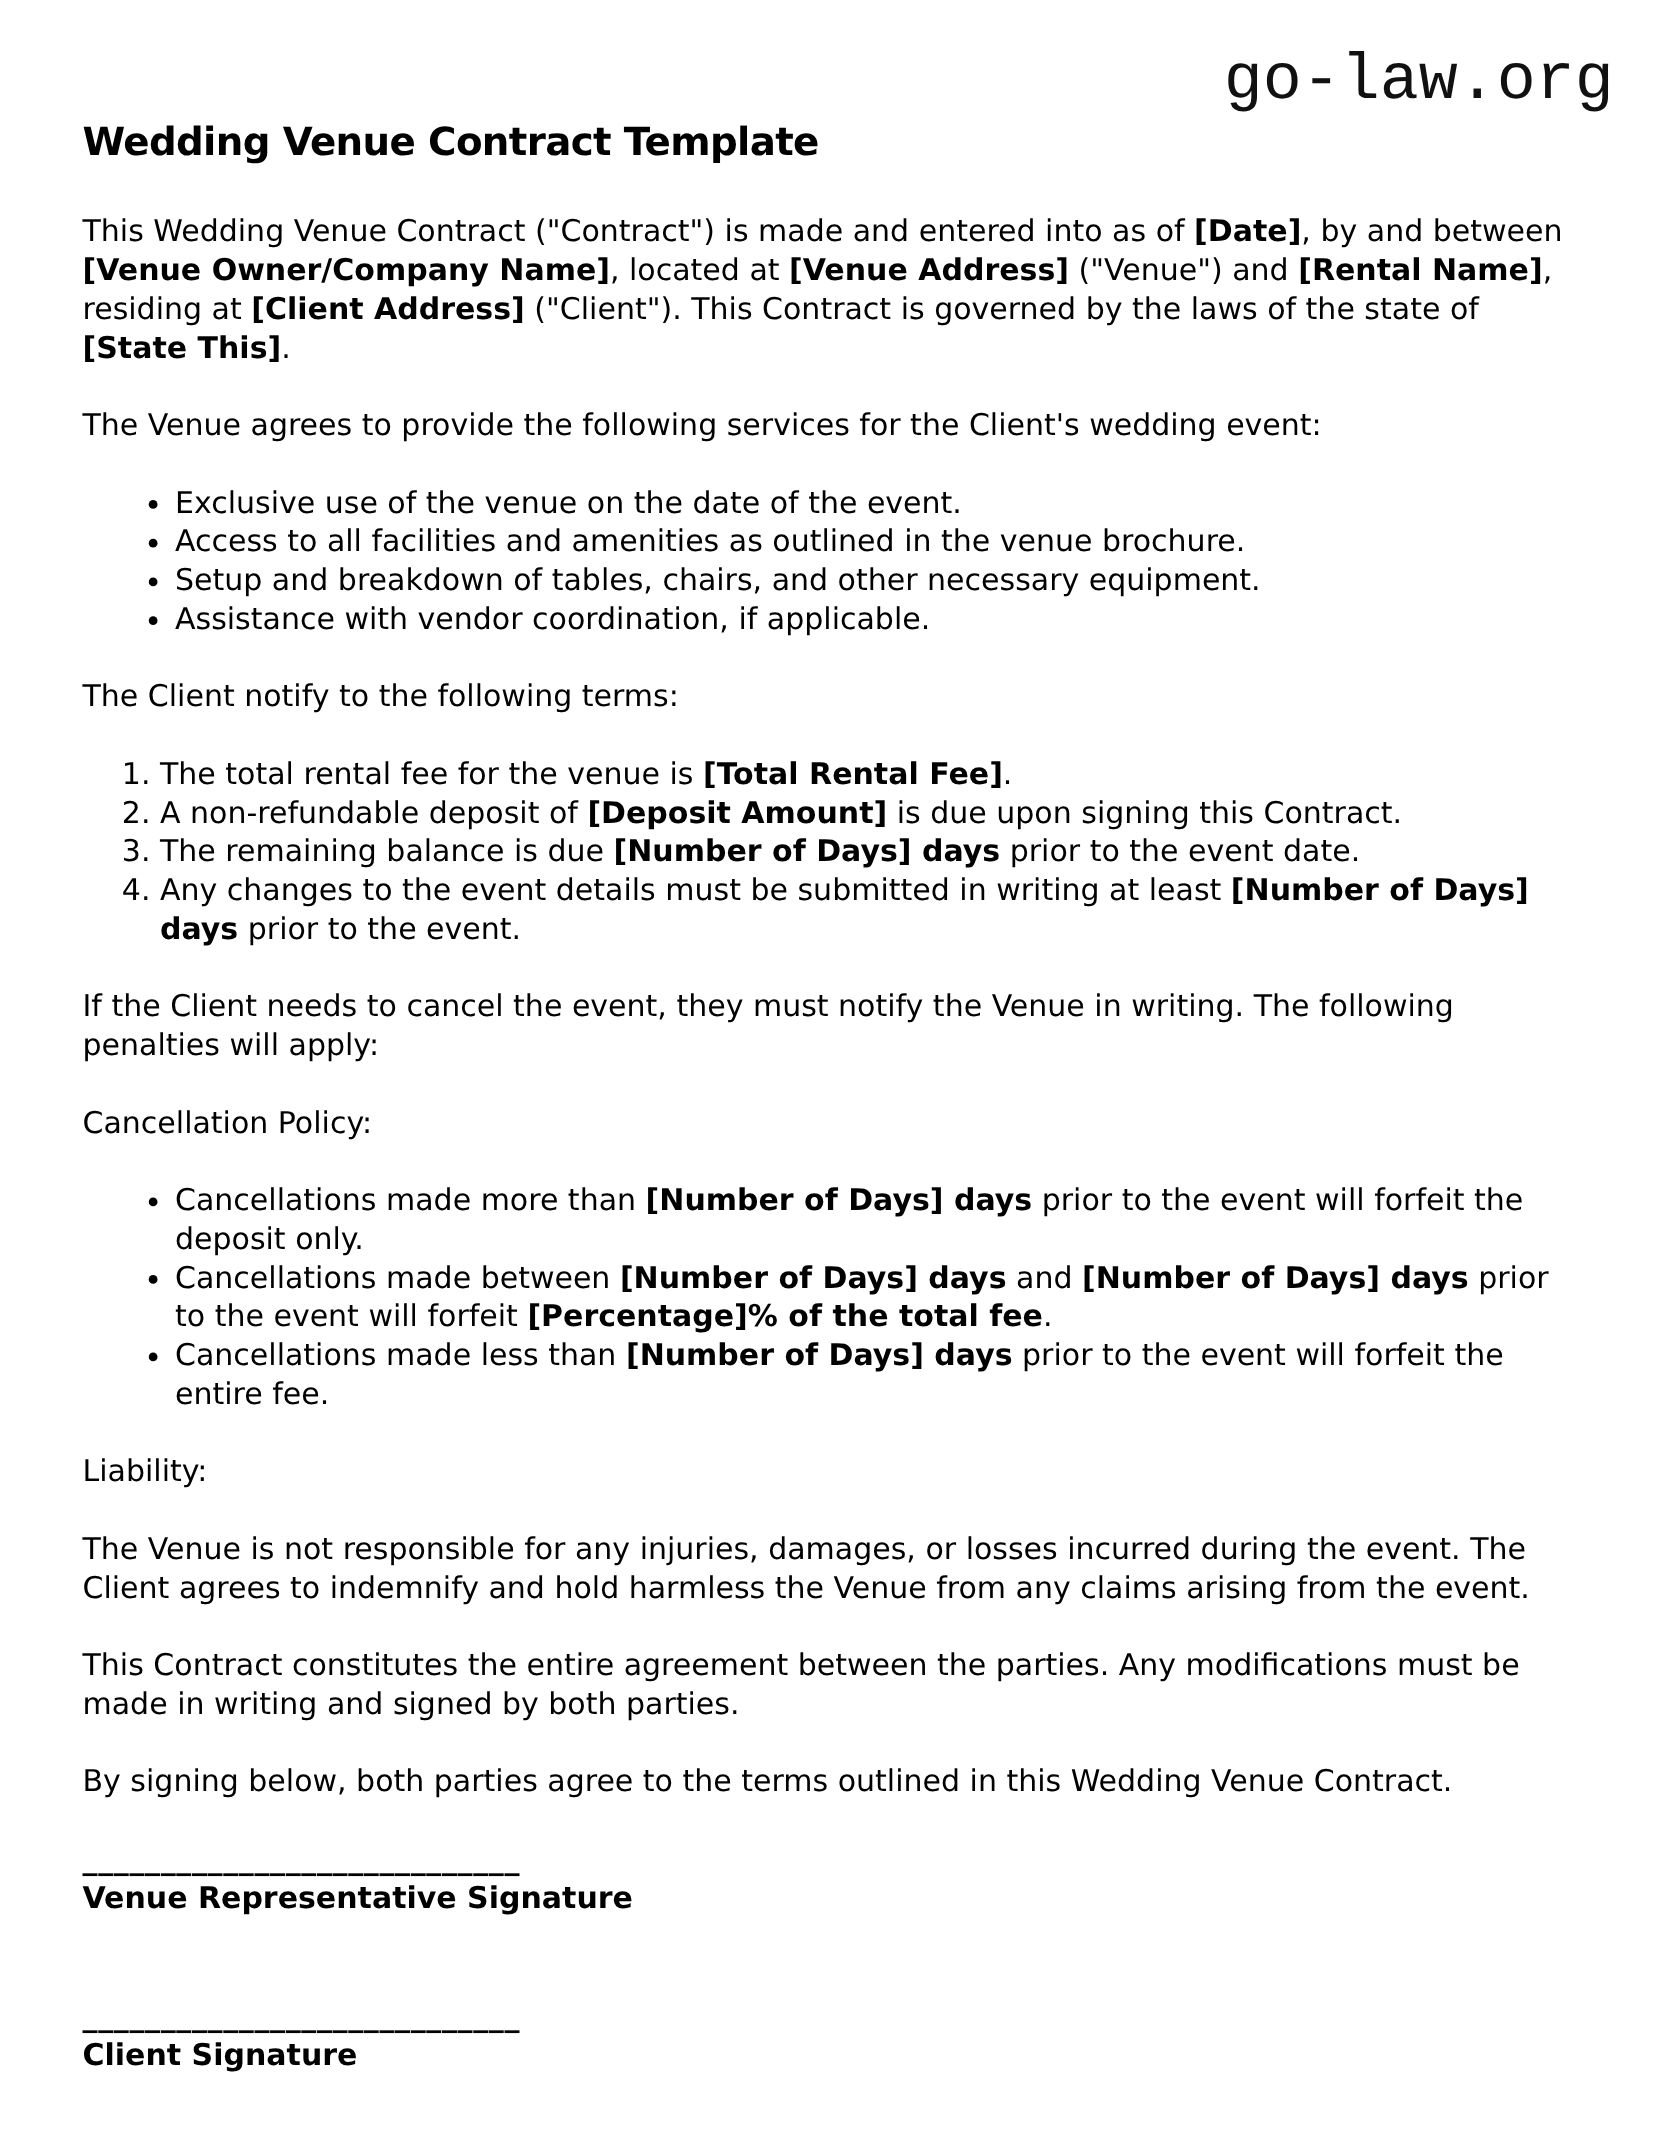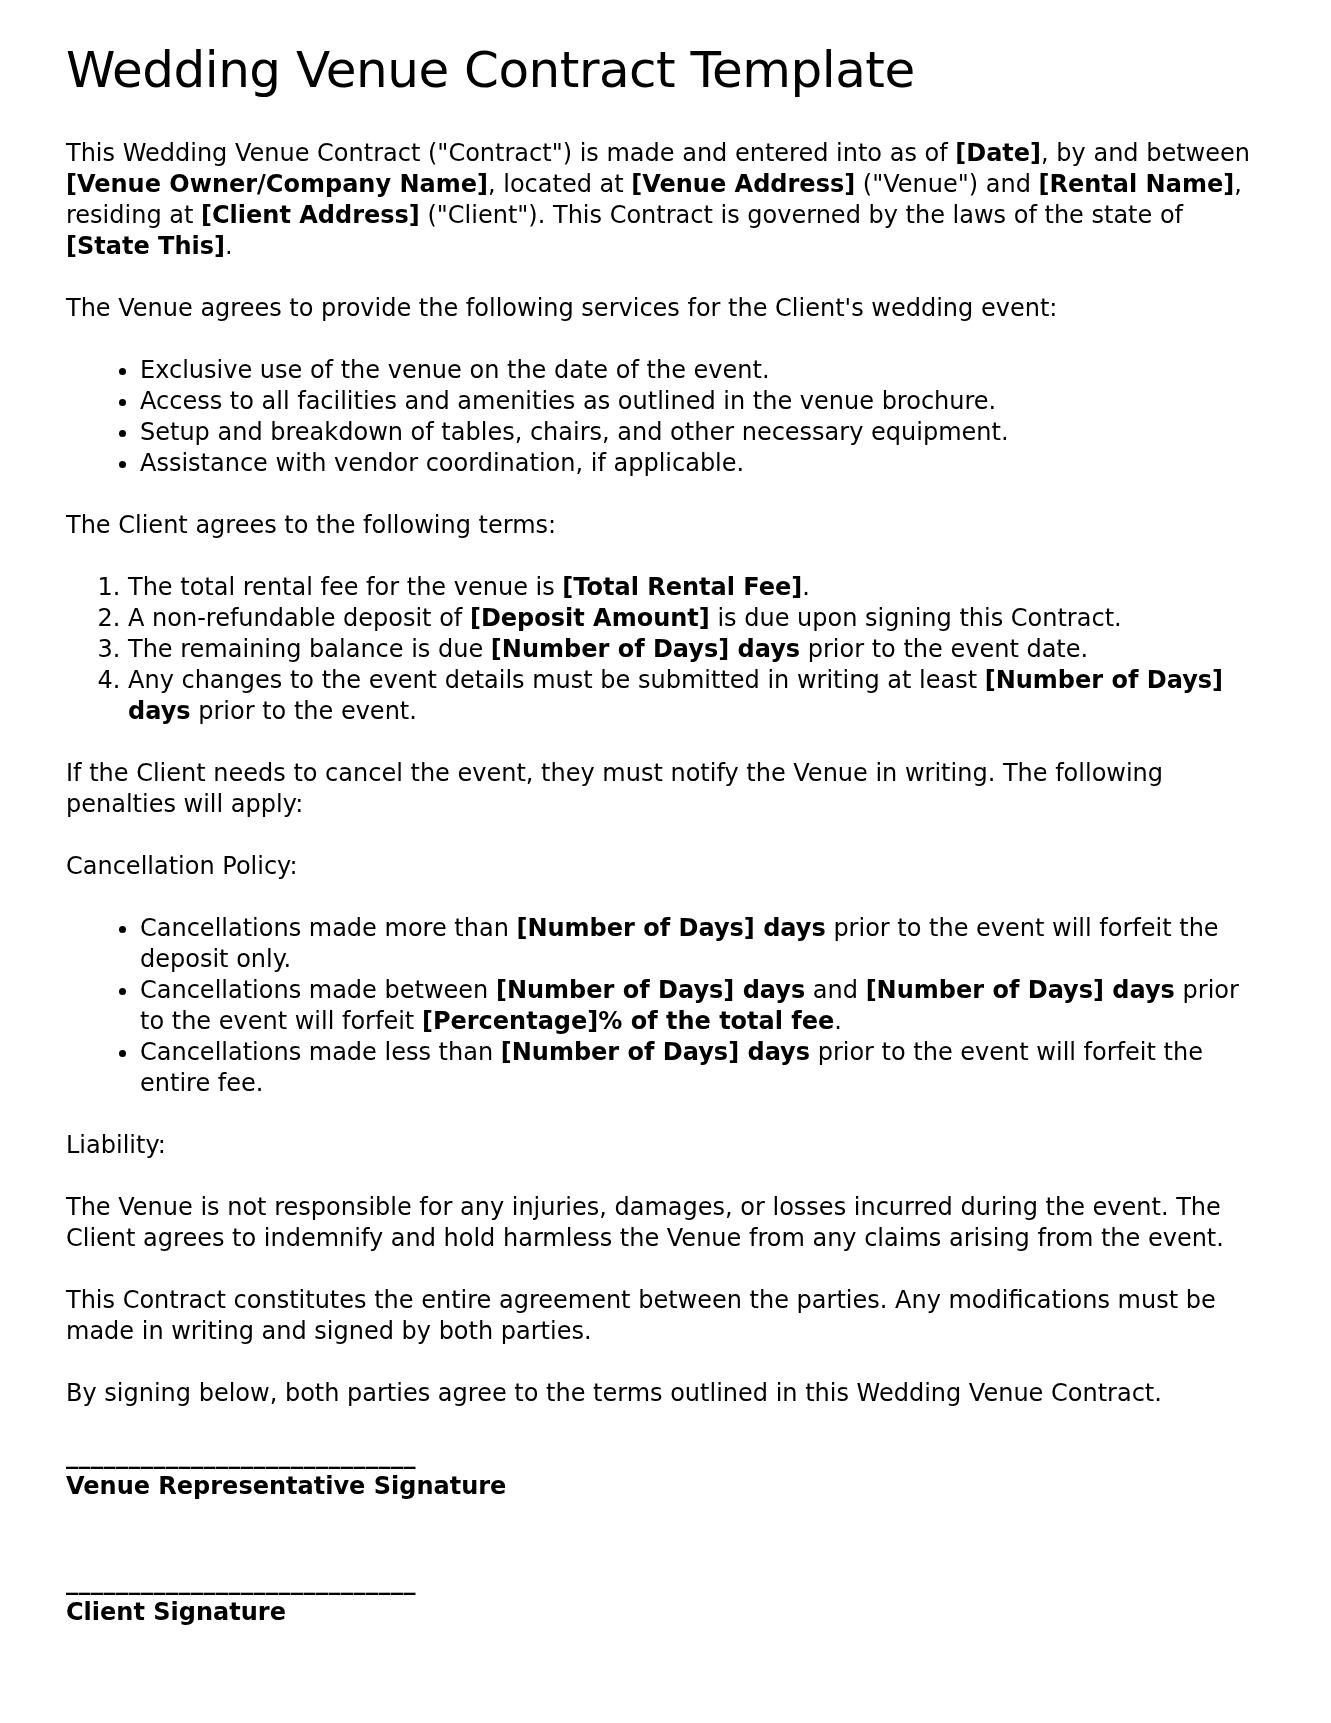--- a/index.html
+++ b/index.html
@@ -23,23 +23,23 @@
   .logo {
     font-family: "Liberation Mono", "DejaVu Sans Mono", monospace;
     font-size: 52px;
     line-height: 1.05;
     text-align: right;
     margin-right: -26px;
     white-space: nowrap;
     color: #111111;
   }
   h1.doc-title {
-    font-size: 50px;
+    font-size: 31px;
     line-height: 1.15;
-    font-weight: normal;
+    font-weight: bold;
     letter-spacing: -0.5px;
     margin: 4px 0 38px 0;
   }
   .doc p {
     font-size: 24px;
     line-height: 31px;
     margin: 31px 0;
   }
   .doc ul, .doc ol {
     font-size: 24px;
@@ -56,37 +56,38 @@
     margin: 31px 0;
   }
   .sig-block.client { margin-top: 64px; }
   .sig-line { letter-spacing: 0.5px; }
 </style>
 </head>
 <body>
 
 <div class="page">
 
+  <div class="logo">go-law.org</div>
 
   <h1 class="doc-title">Wedding Venue Contract Template</h1>
 
   <div class="doc">
 
     <p>This Wedding Venue Contract ("Contract") is made and entered into as of <b>[Date]</b>, by and between <b>[Venue Owner/Company Name]</b>, located at <b>[Venue Address]</b> ("Venue") and <b>[Rental Name]</b>, residing at <b>[Client Address]</b> ("Client"). This Contract is governed by the laws of the state of <b>[State This]</b>.</p>
 
     <p>The Venue agrees to provide the following services for the Client's wedding event:</p>
 
     <ul>
         <li>Exclusive use of the venue on the date of the event.</li>
         <li>Access to all facilities and amenities as outlined in the venue brochure.</li>
         <li>Setup and breakdown of tables, chairs, and other necessary equipment.</li>
         <li>Assistance with vendor coordination, if applicable.</li>
       </ul>
 
-    <p>The Client agrees to the following terms:</p>
+    <p>The Client notify to the following terms:</p>
 
     <ol>
         <li>The total rental fee for the venue is <b>[Total Rental Fee]</b>.</li>
         <li>A non-refundable deposit of <b>[Deposit Amount]</b> is due upon signing this Contract.</li>
         <li>The remaining balance is due <b>[Number of Days] days</b> prior to the event date.</li>
         <li>Any changes to the event details must be submitted in writing at least <b>[Number of Days] days</b> prior to the event.</li>
       </ol>
 
     <p>If the Client needs to cancel the event, they must notify the Venue in writing. The following penalties will apply:</p>
 

